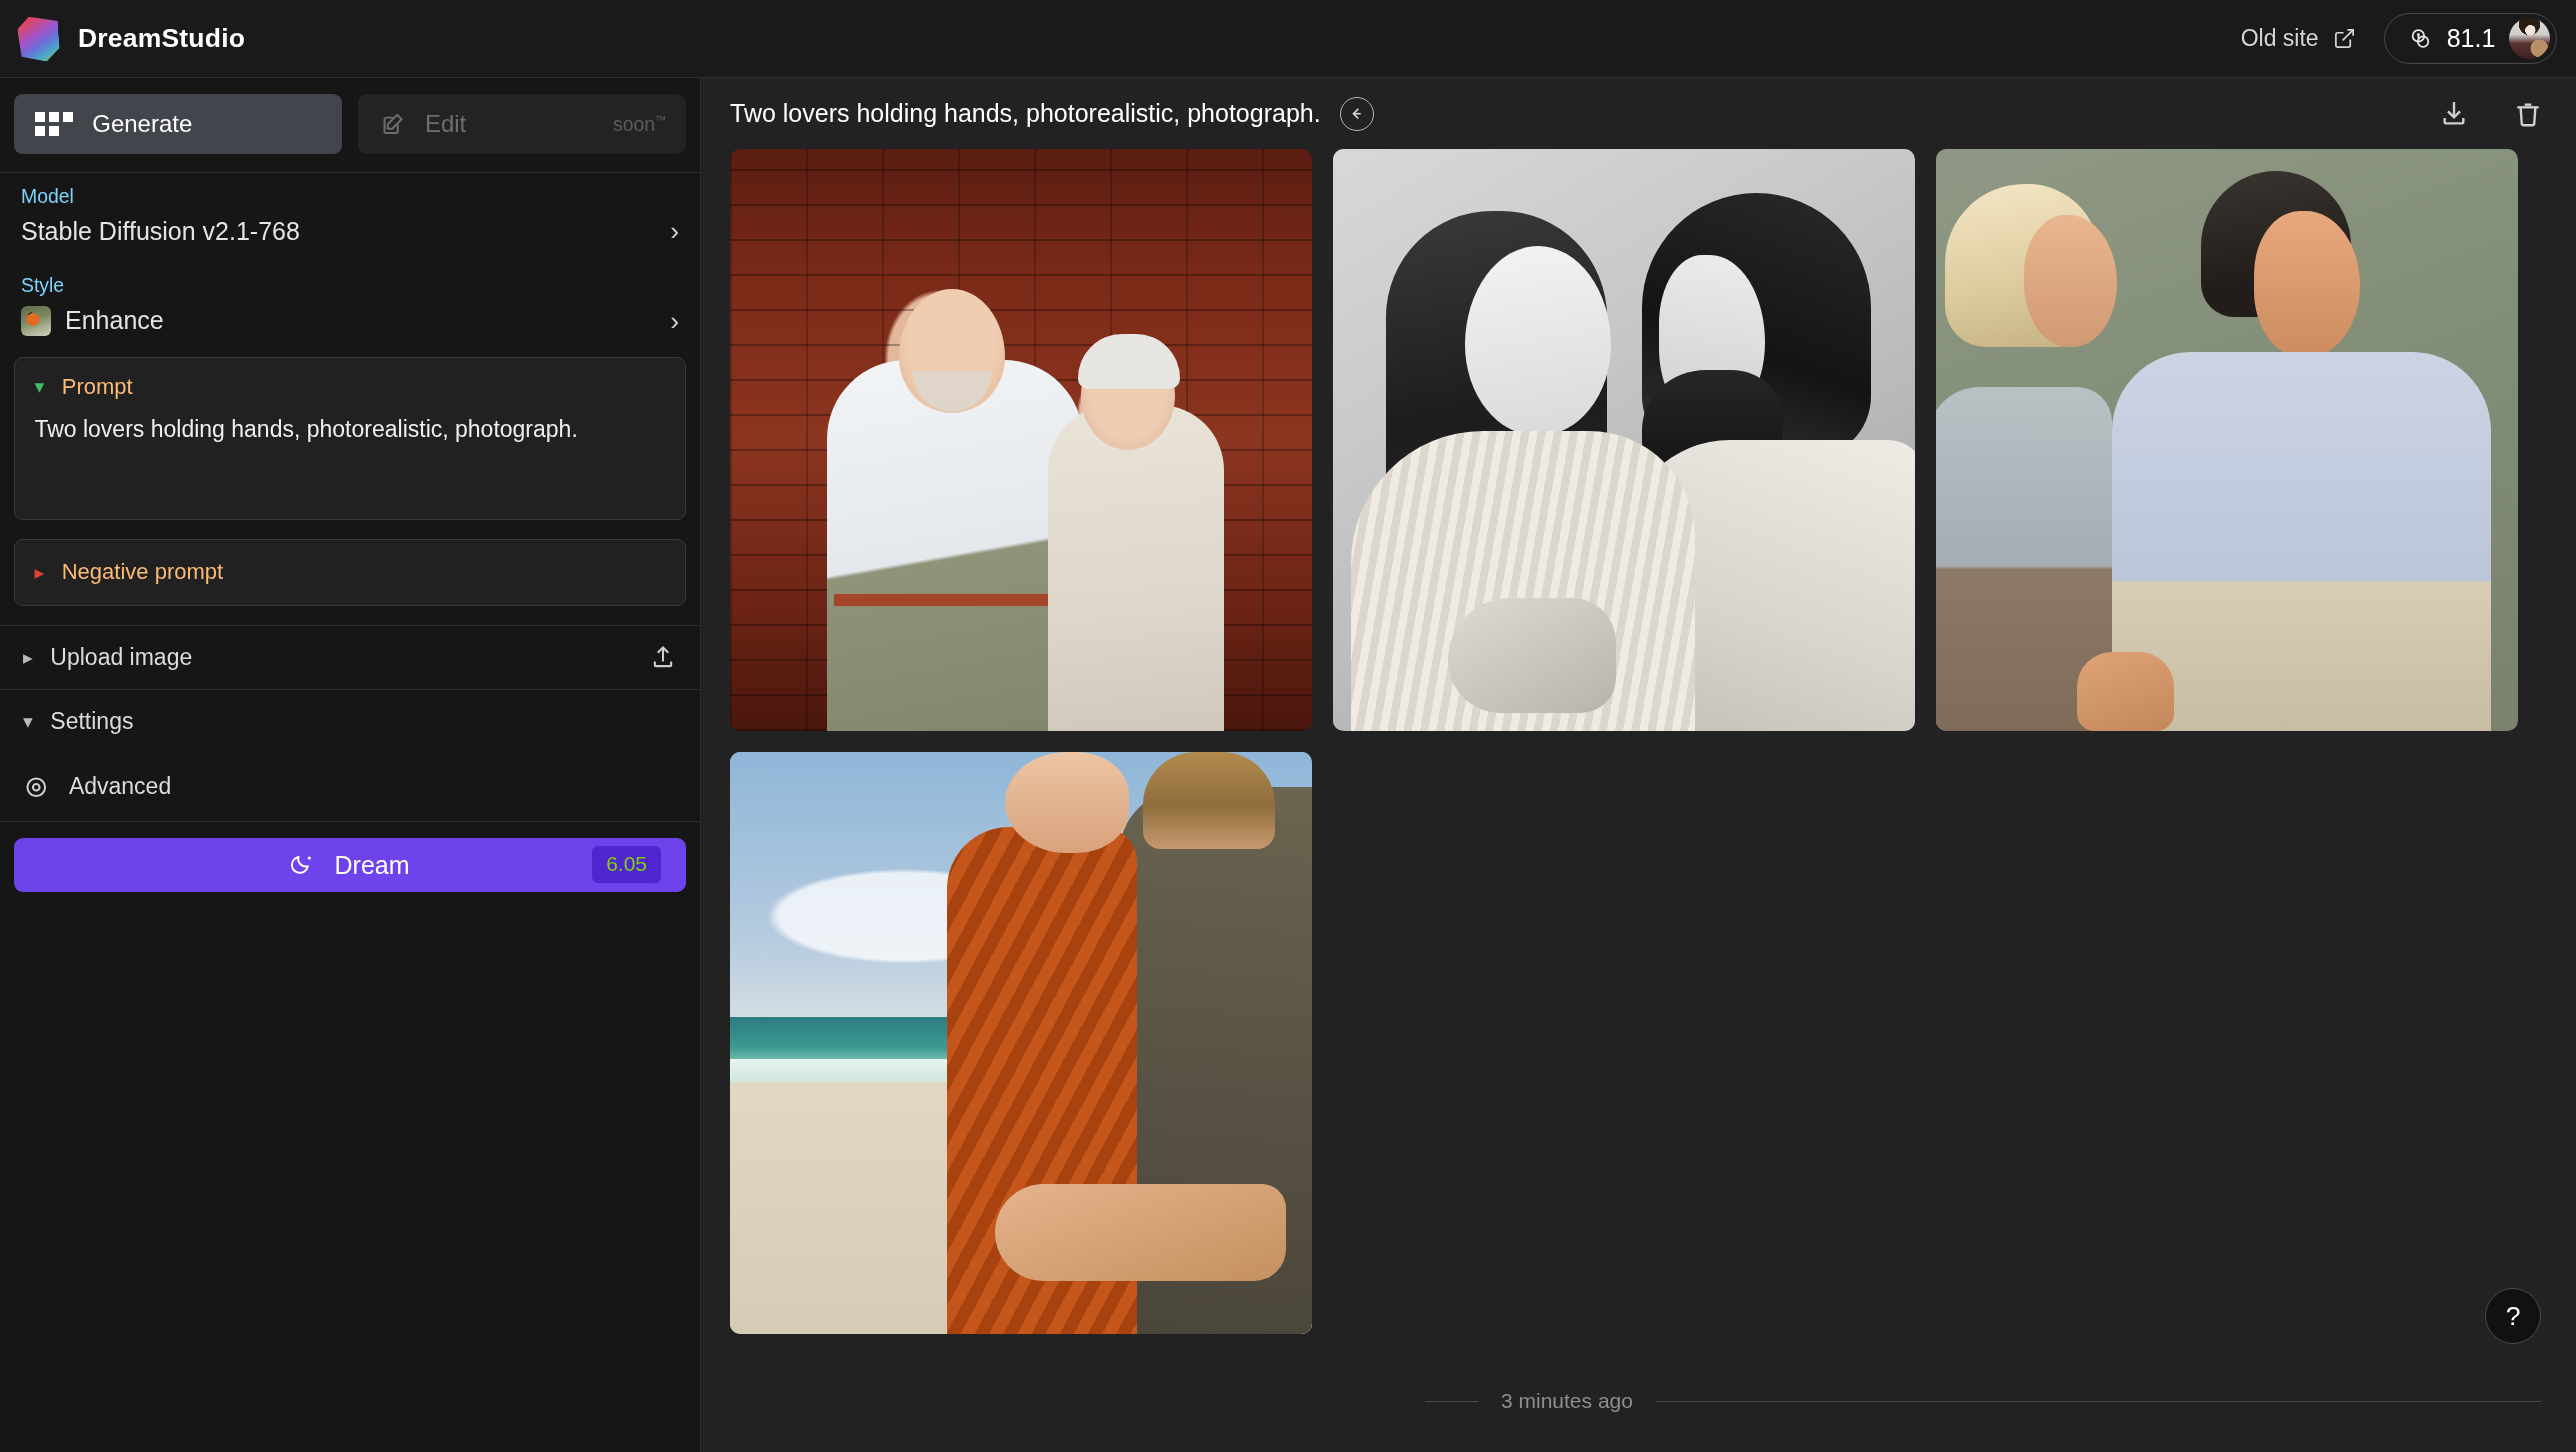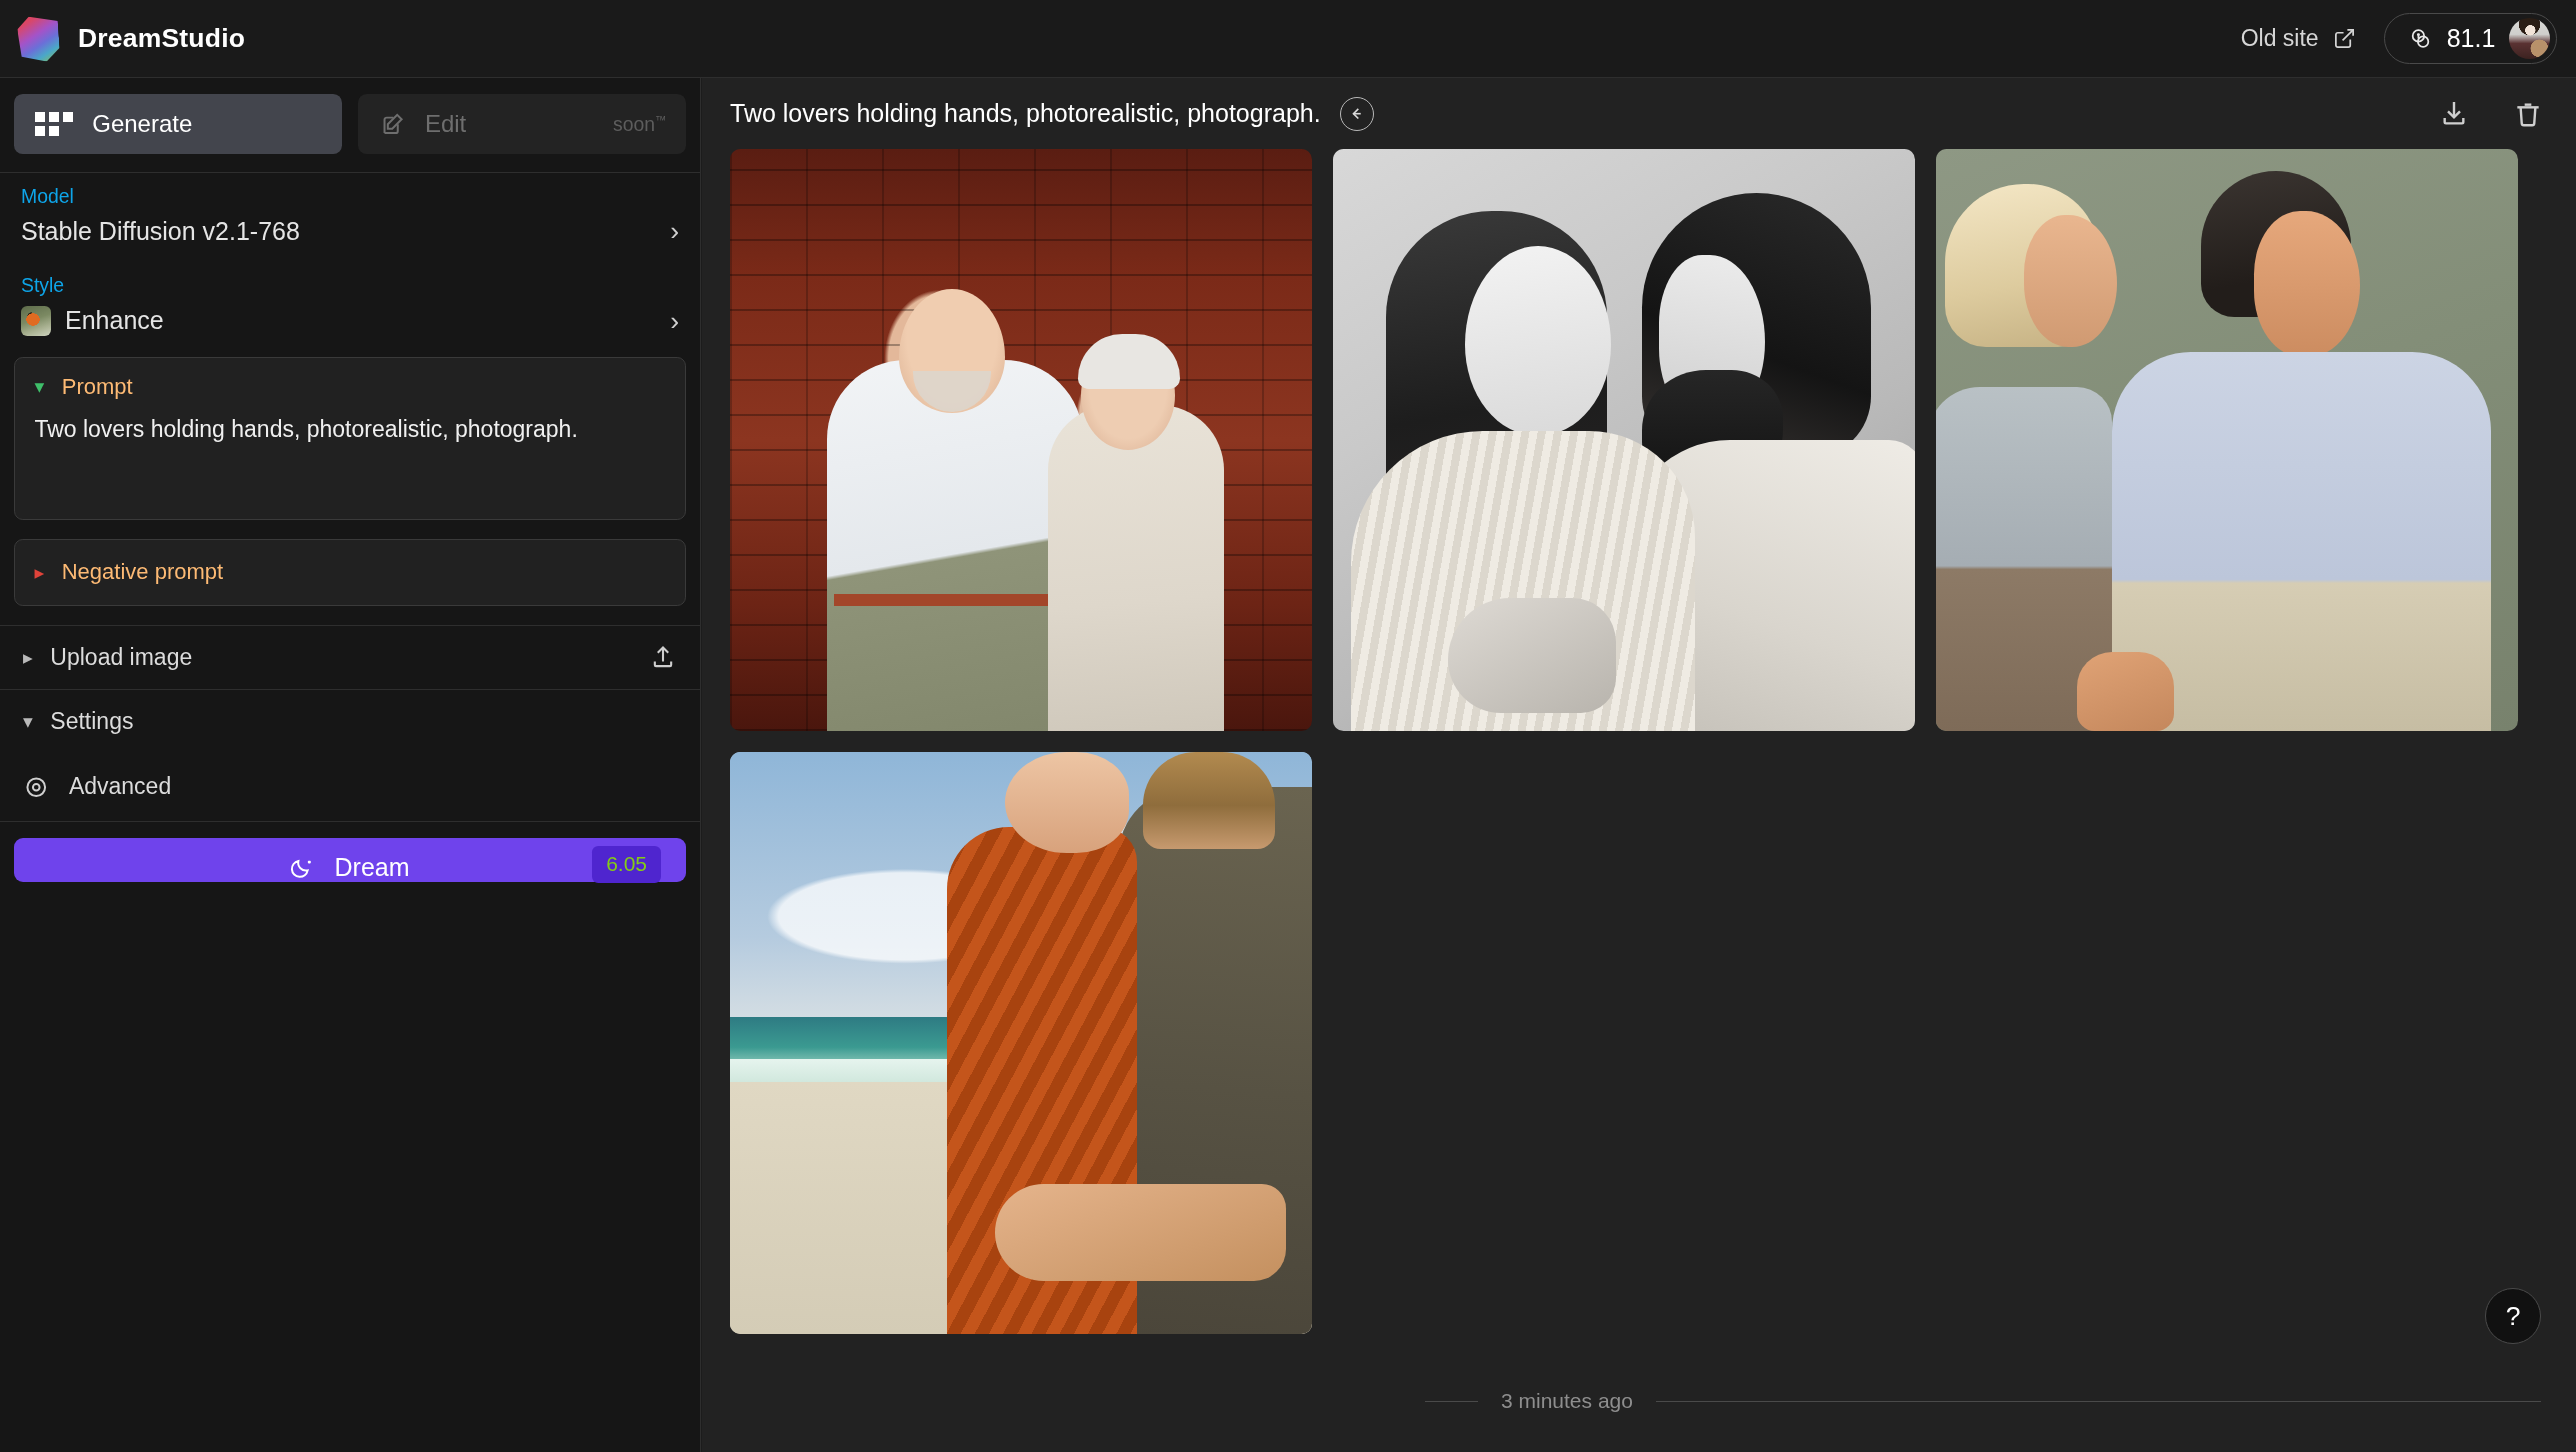--- a/index.html
+++ b/index.html
@@ -64,21 +64,21 @@
   .tab .soon { margin-left: auto; padding-right: 19.4px; font-size: 19.4px; color: #5d5d5d; }
   .tab .soon sup { font-size: 11.5px; }
   .grid-icon { display: grid; grid-template-columns: repeat(3, 9.7px); grid-gap: 4.4px; }
   .grid-icon i { width: 9.7px; height: 9.7px; background: #fff; display: block; }
   .grid-icon i.off { background: transparent; }
   .edit-icon { width: 26.5px; height: 26.5px; }
 
   .divider { height: 0.9px; background: #2e2e2e; }
 
   .field { padding: 12.4px 21px 16px 21px; }
-  .field-label { font-size: 19.4px; color: #0ea5e9; margin-bottom: 8.8px; }
+  .field-label { font-size: 19.4px; color: #7dd3fc; margin-bottom: 8.8px; }
   .field-row { display: flex; align-items: center; cursor: pointer; }
   .field-value { font-size: 25px; color: #e5e5e5; }
   .chev { margin-left: auto; color: #cfcfcf; font-size: 26.5px; line-height: 1; }
   .style-thumb {
     width: 30px; height: 30px; border-radius: 6.2px; margin-right: 14px; flex: none;
     background:
       radial-gradient(ellipse at 40% 45%, #e06b22 0 26%, transparent 27%),
       radial-gradient(circle at 34% 34%, #2c2418 0 13%, transparent 14%),
       linear-gradient(160deg,#5d6b4a 0%, #7c8a63 45%, #a8b090 72%, #cfd4c0 100%);
   }
@@ -120,22 +120,22 @@
           background: #7a4ff0; transform: translateX(-50%); cursor: pointer; }
 
   .count-row { display: flex; align-items: center; justify-content: space-between; margin-top: 35px; }
   .count-label { font-size: 23px; color: #9a9a9a; }
   .count-val { font-size: 24px; color: #fff; }
 
   .advanced-row { display: flex; align-items: center; gap: 19.4px; padding: 21px 23px; font-size: 23px; color: #dcdcdc; cursor: pointer; }
 
   .dream-wrap { padding: 16px 14px; }
   .dream-btn {
-    position: relative; height: 44px; border-radius: 9px;
-    background: #6f43ec; display: flex; align-items: flex-end; justify-content: center;
+    position: relative; height: 54px; border-radius: 9px;
+    background: #6f43ec; display: flex; align-items: center; justify-content: center;
     gap: 17.6px; cursor: pointer;
   }
   .dream-label { font-size: 25px; color: #fff; }
   .dream-cost {
     position: absolute; right: 25px; top: 8px;
     background: #4f25cf; border-radius: 6.2px; padding: 6.2px 14px;
     font-size: 21px; color: #84cc16;
   }
 
   

